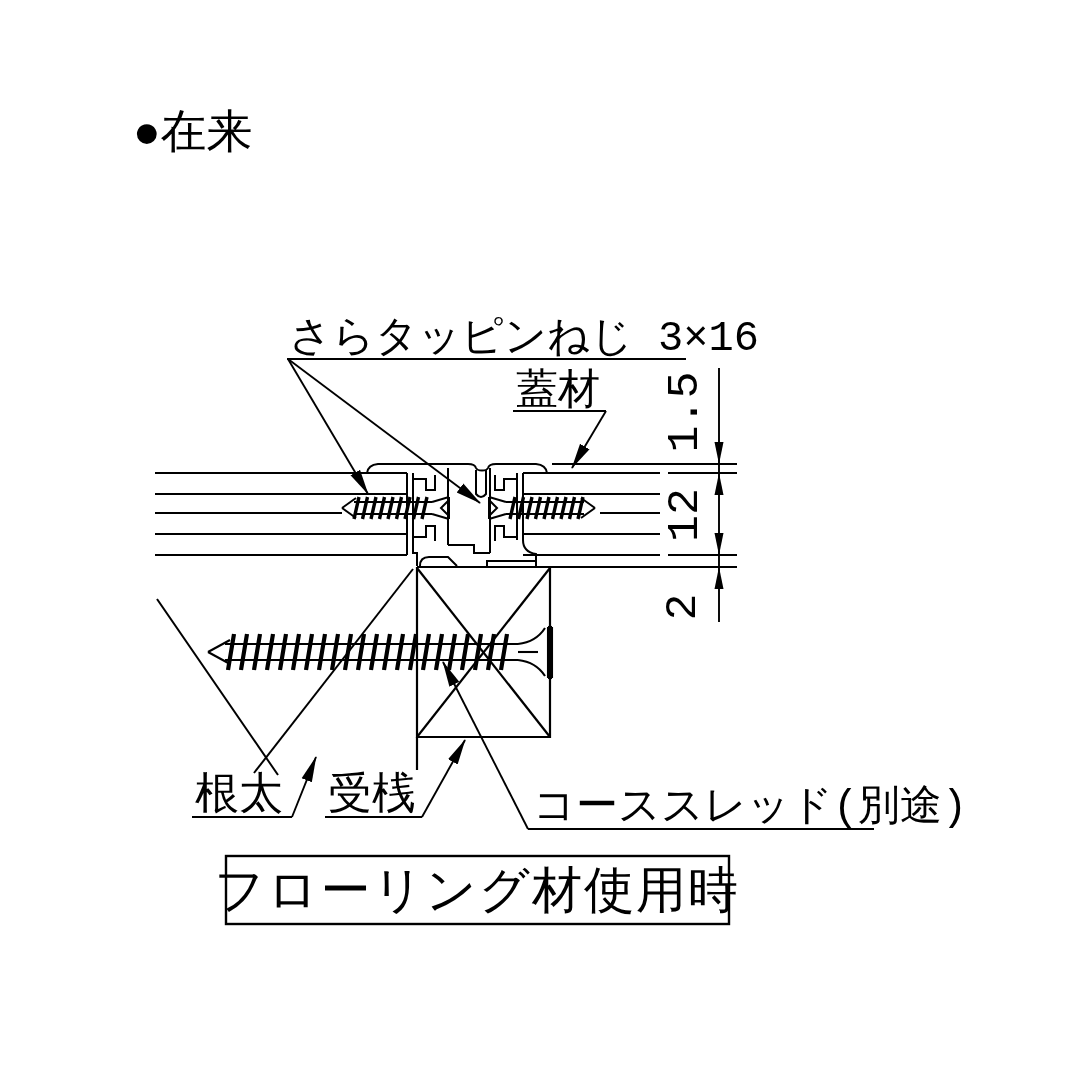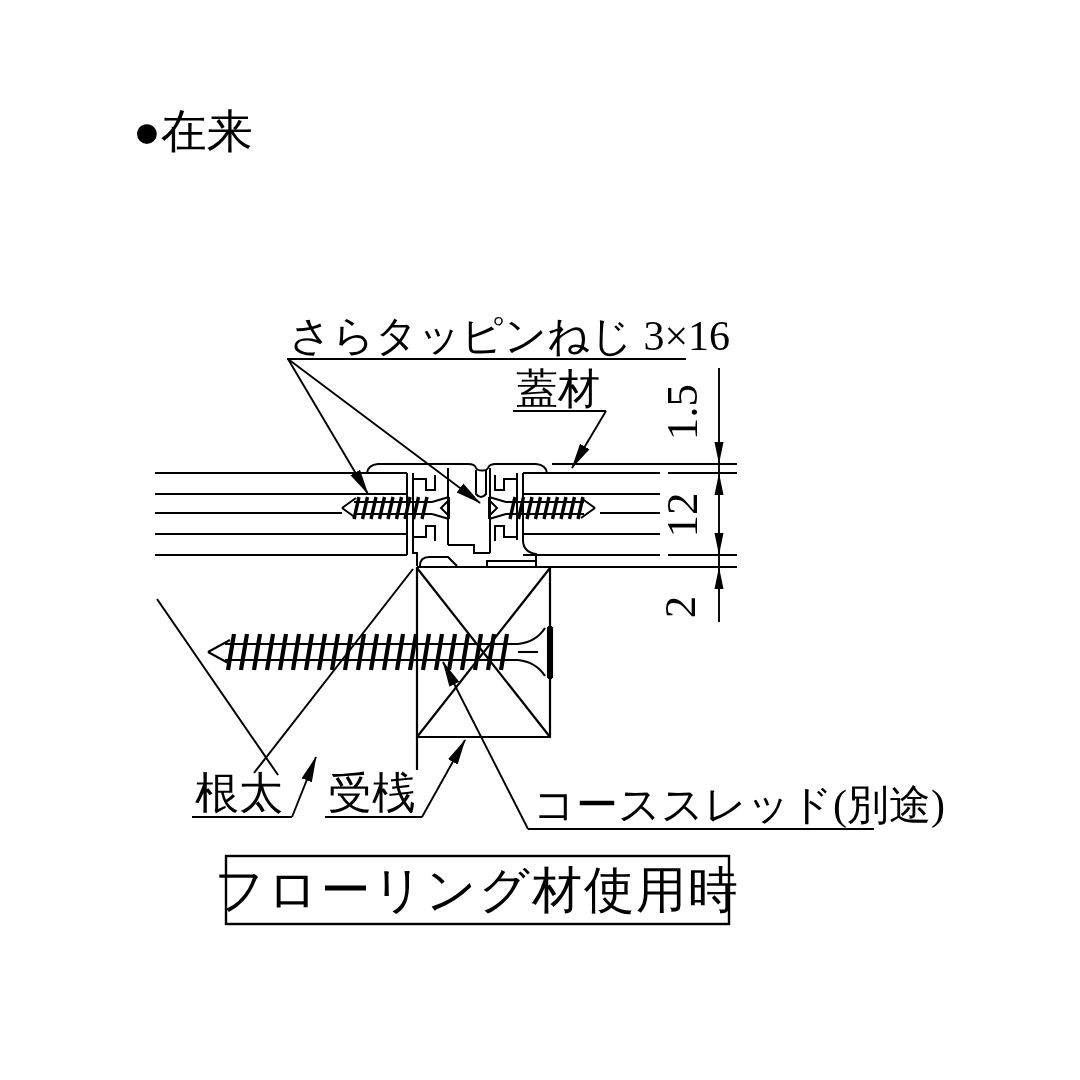--- a/index.html
+++ b/index.html
@@ -1,20 +1,20 @@
 <!DOCTYPE html>
 <html><head>
 <meta charset="utf-8">
 <style>
   html,body{margin:0;padding:0;background:#ffffff;}
   .stage{
     position:relative;
     width:1080px;height:1080px;
     background:#ffffff;
-    font-family:Liberation Serif, serif;
+    font-family:Liberation Mono, monospace;
     overflow:hidden;
   }
   svg{display:block;}
   text{fill:#000;}
   .t-heading{font-size:46px;}
   .t-label{font-size:42px;}
   .t-label44{font-size:44px;}
   .t-dim{font-size:45px;}
   .t-caption{font-size:50px;letter-spacing:2px;}
 </style>

